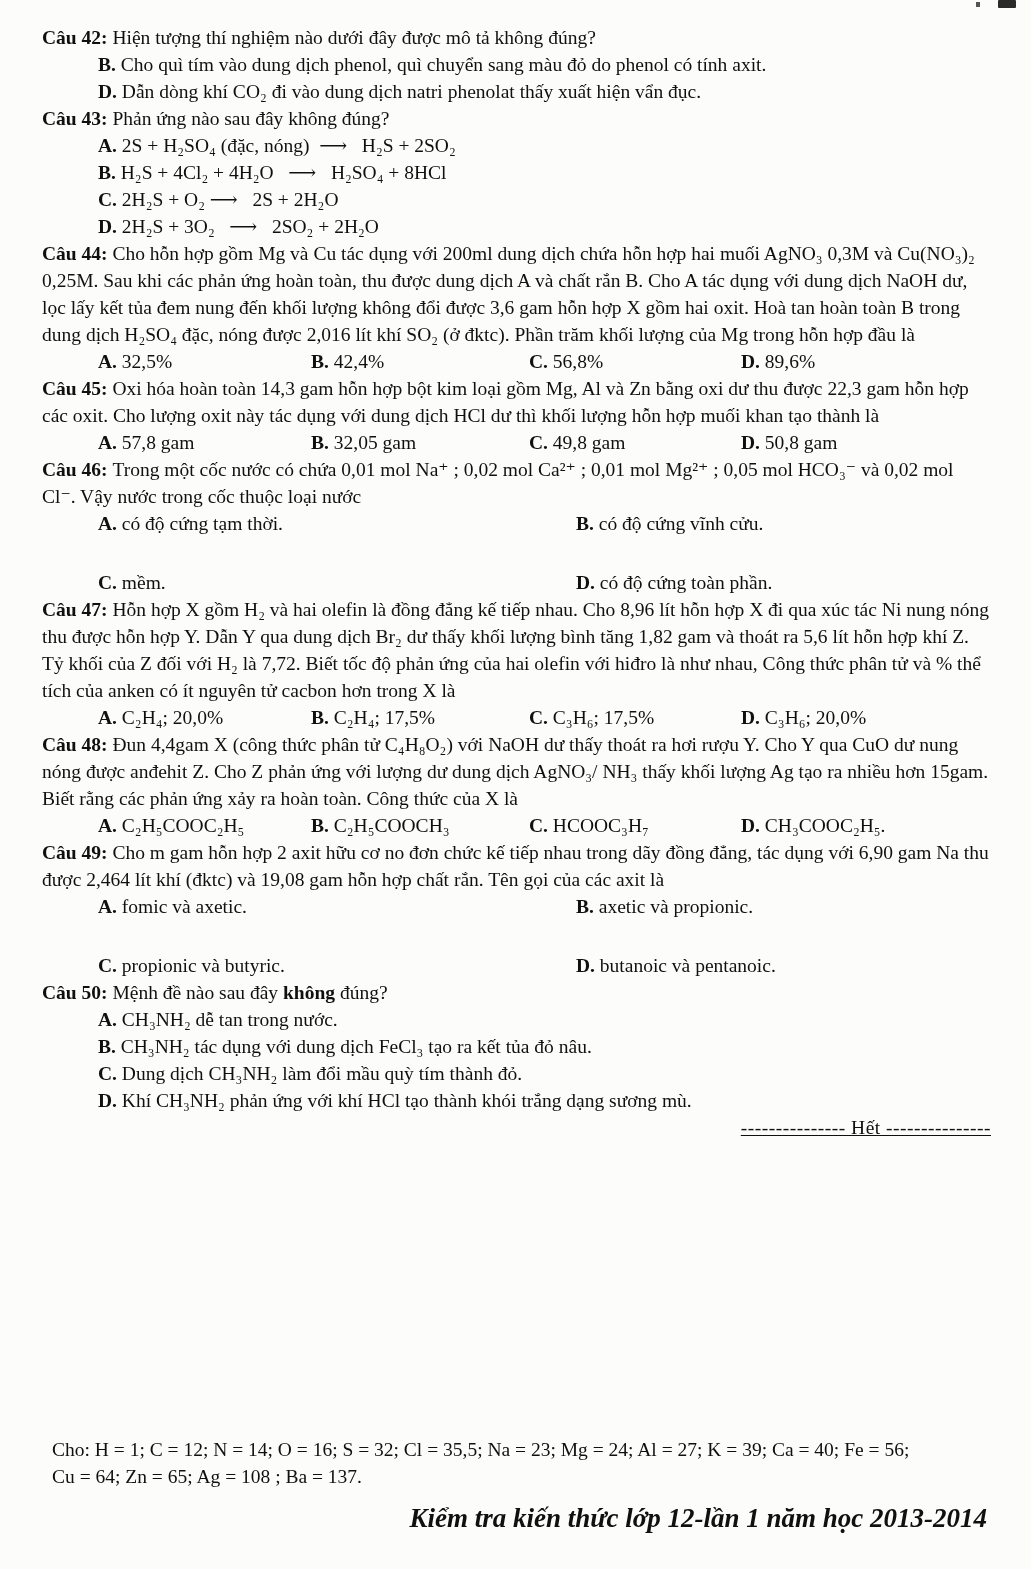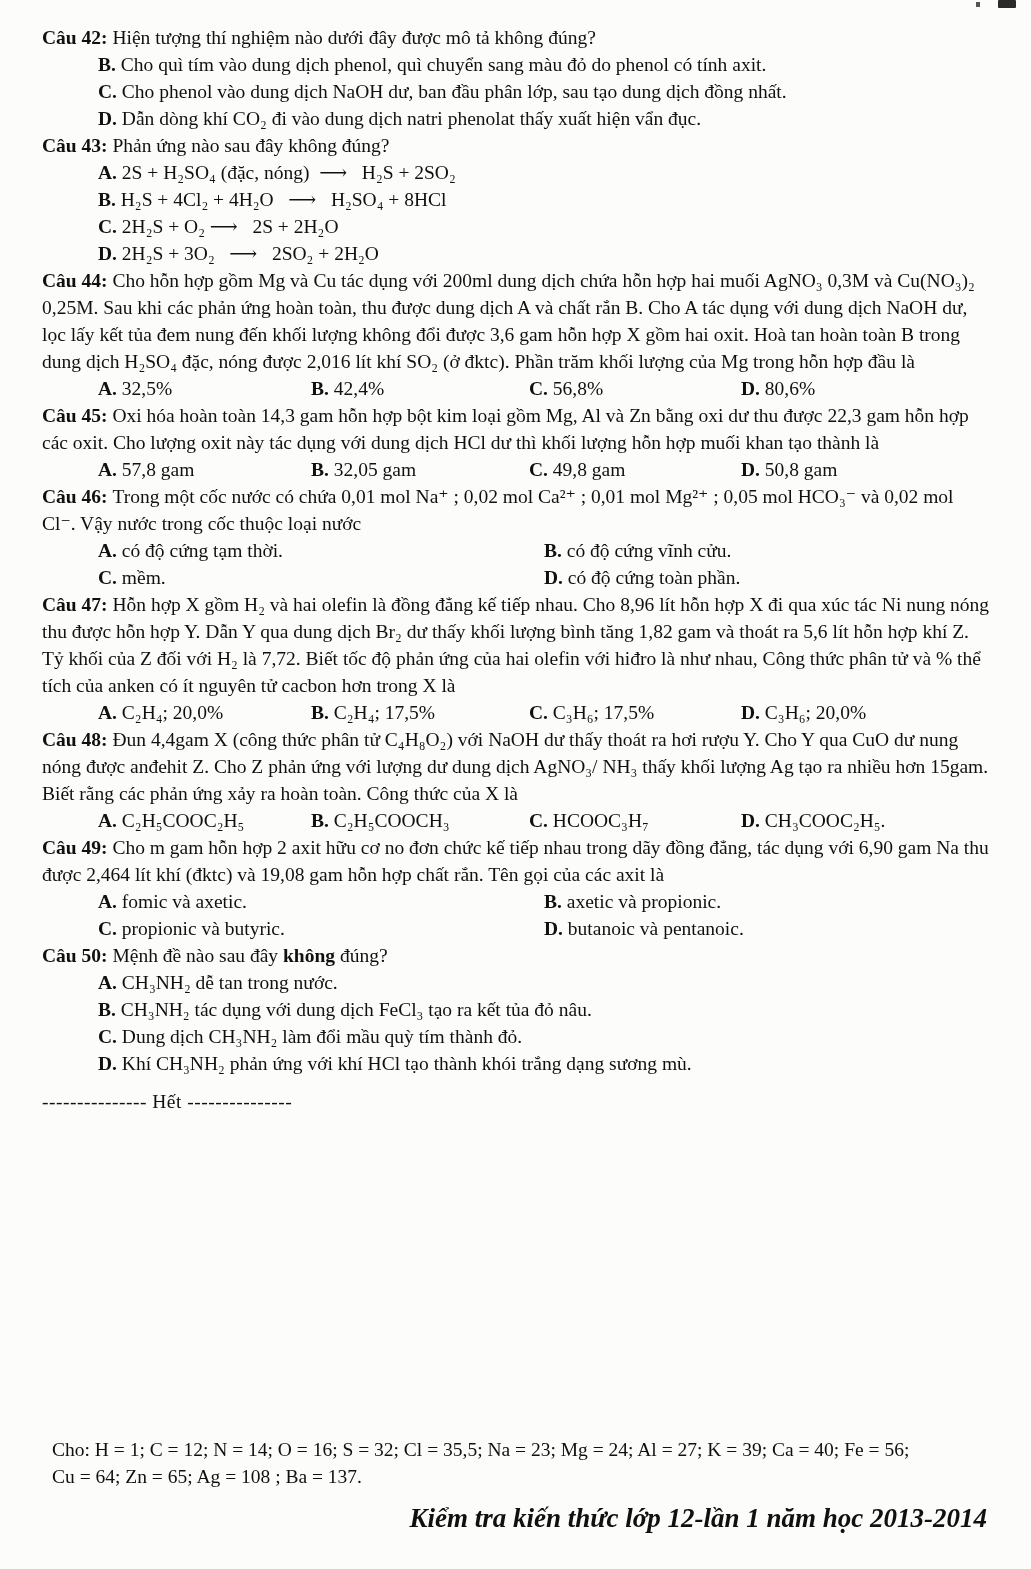--- a/index.html
+++ b/index.html
@@ -13,23 +13,23 @@
     line-height: 27px;
     overflow: hidden;
   }
   .content { padding: 24px 40px 0 42px; }
   .question { margin: 0; }
   .stem { margin: 0; }
   .qlabel { font-weight: bold; margin-top: 38px; }
   .options { margin: 0 0 0 56px; }
   .option { margin: 0; }
   .options.grid4 { display: grid; grid-template-columns: 213px 218px 212px auto; }
-  .options.grid2 { display: grid; grid-template-columns: 446px auto; }
+  .options.grid2 { display: grid; grid-template-columns: 446px auto; gap: 32px; }
   .olet { font-weight: bold; }
-  .end-marker { text-align: left; margin-top: 11px; letter-spacing: 0.5px; }
+  .end-marker { text-align: right; margin-top: 0; letter-spacing: 0.5px; text-decoration: underline; }
   .footer {
     position: absolute; top: 1436px; left: 52px; width: 950px;
     line-height: 27px;
   }
   .footer-note {
     position: absolute; top: 1505px; right: 44px;
     font-style: italic; font-weight: 600; font-size: 27px;
   }
   .scan-artifact {
     position: absolute; top: 0; left: 976px; width: 42px; height: 9px;
@@ -44,40 +44,39 @@
   <span class="blob1"></span>
   <span class="blob2"></span>
 </div>
 
 <div class="content">
   <div id="questions-host">
       <div class="question">
         <p class="stem"><b class="qlabel">Câu 42: </b><span class="seg">Hiện tượng thí nghiệm nào dưới đây được mô tả không đúng?</span></p>
         <div class="options list">
           <div class="option"><b class="olet">B. </b><span class="otext">Cho quì tím vào dung dịch phenol, quì chuyển sang màu đỏ do phenol có tính axit.</span></div>
-          <div class="option"><b class="olet">C. </b><span class="otext">Cho phenol vào dung dịch NaOH dư, ban đầu phân lớp, sau tạo dung dịch đồng nhất.</span></div>
           <div class="option"><b class="olet">D. </b><span class="otext">Dẫn dòng khí CO₂ đi vào dung dịch natri phenolat thấy xuất hiện vẩn đục.</span></div>
         </div>
       </div>
       <div class="question">
         <p class="stem"><b class="qlabel">Câu 43: </b><span class="seg">Phản ứng nào sau đây không đúng?</span></p>
         <div class="options list">
           <div class="option"><b class="olet">A. </b><span class="otext">2S  + H₂SO₄ (đặc, nóng) ⟶  H₂S + 2SO₂</span></div>
           <div class="option"><b class="olet">B. </b><span class="otext">H₂S + 4Cl₂ + 4H₂O  ⟶  H₂SO₄ + 8HCl</span></div>
           <div class="option"><b class="olet">C. </b><span class="otext">2H₂S + O₂ ⟶  2S + 2H₂O</span></div>
           <div class="option"><b class="olet">D. </b><span class="otext">2H₂S + 3O₂  ⟶  2SO₂ + 2H₂O</span></div>
         </div>
       </div>
       <div class="question">
         <p class="stem"><b class="qlabel">Câu 44: </b><span class="seg">Cho hỗn hợp gồm Mg và Cu tác dụng với 200ml dung dịch chứa hỗn hợp hai muối AgNO₃ 0,3M và Cu(NO₃)₂ 0,25M. Sau khi các phản ứng hoàn toàn, thu được dung dịch A và chất rắn B. Cho A tác dụng với dung dịch NaOH dư, lọc lấy kết tủa đem nung đến khối lượng không đổi được 3,6 gam hỗn hợp X gồm hai oxit. Hoà tan hoàn toàn B trong dung dịch H₂SO₄ đặc, nóng được 2,016 lít khí SO₂ (ở đktc). Phần trăm khối lượng của Mg trong hỗn hợp đầu là</span></p>
         <div class="options grid4">
           <div class="option"><b class="olet">A. </b><span class="otext">32,5%</span></div>
           <div class="option"><b class="olet">B. </b><span class="otext">42,4%</span></div>
           <div class="option"><b class="olet">C. </b><span class="otext">56,8%</span></div>
-          <div class="option"><b class="olet">D. </b><span class="otext">80,6%</span></div>
+          <div class="option"><b class="olet">D. </b><span class="otext">89,6%</span></div>
         </div>
       </div>
       <div class="question">
         <p class="stem"><b class="qlabel">Câu 45: </b><span class="seg">Oxi hóa hoàn toàn 14,3 gam hỗn hợp bột kim loại gồm Mg, Al và Zn bằng oxi dư thu được 22,3 gam hỗn hợp các oxit. Cho lượng oxit này tác dụng với dung dịch HCl dư thì khối lượng hỗn hợp muối khan tạo thành là</span></p>
         <div class="options grid4">
           <div class="option"><b class="olet">A. </b><span class="otext">57,8 gam</span></div>
           <div class="option"><b class="olet">B. </b><span class="otext">32,05 gam</span></div>
           <div class="option"><b class="olet">C. </b><span class="otext">49,8 gam</span></div>
           <div class="option"><b class="olet">D. </b><span class="otext">50,8 gam</span></div>
         </div>

